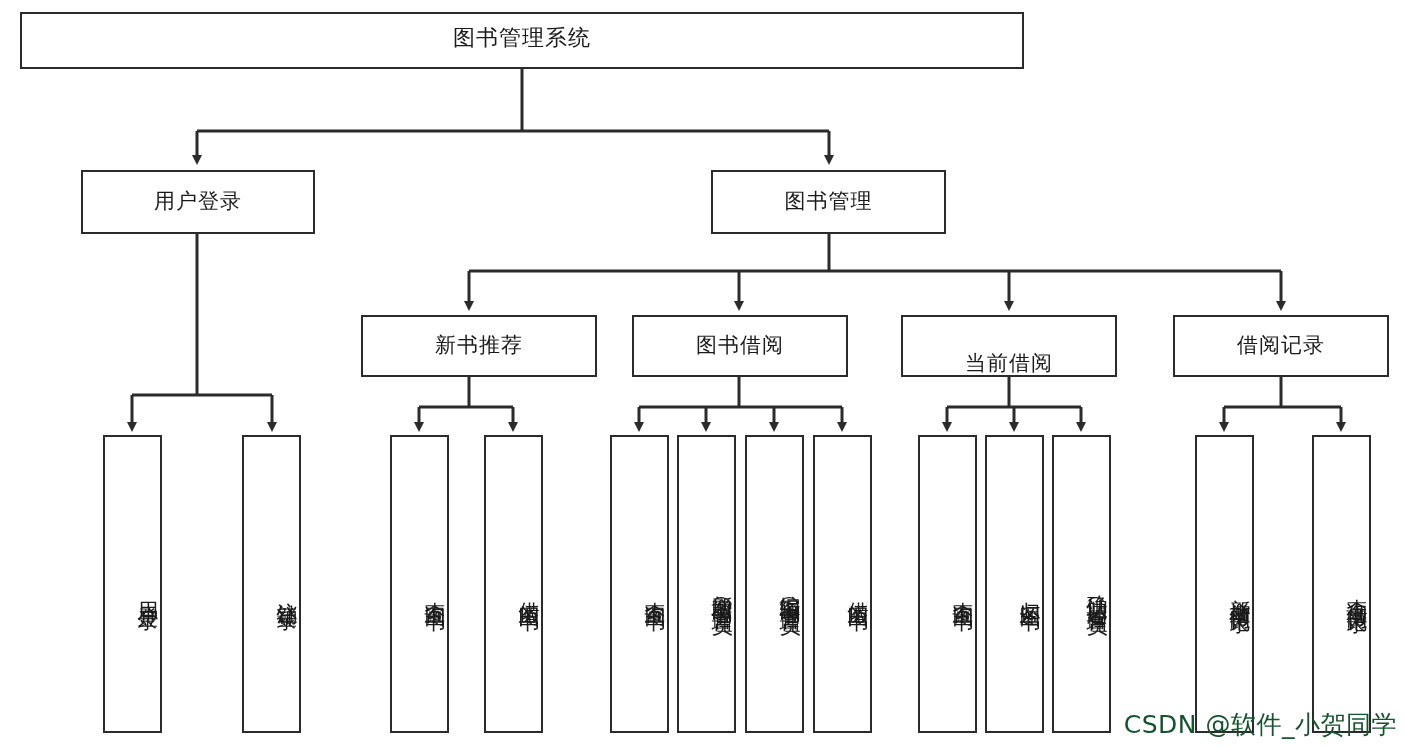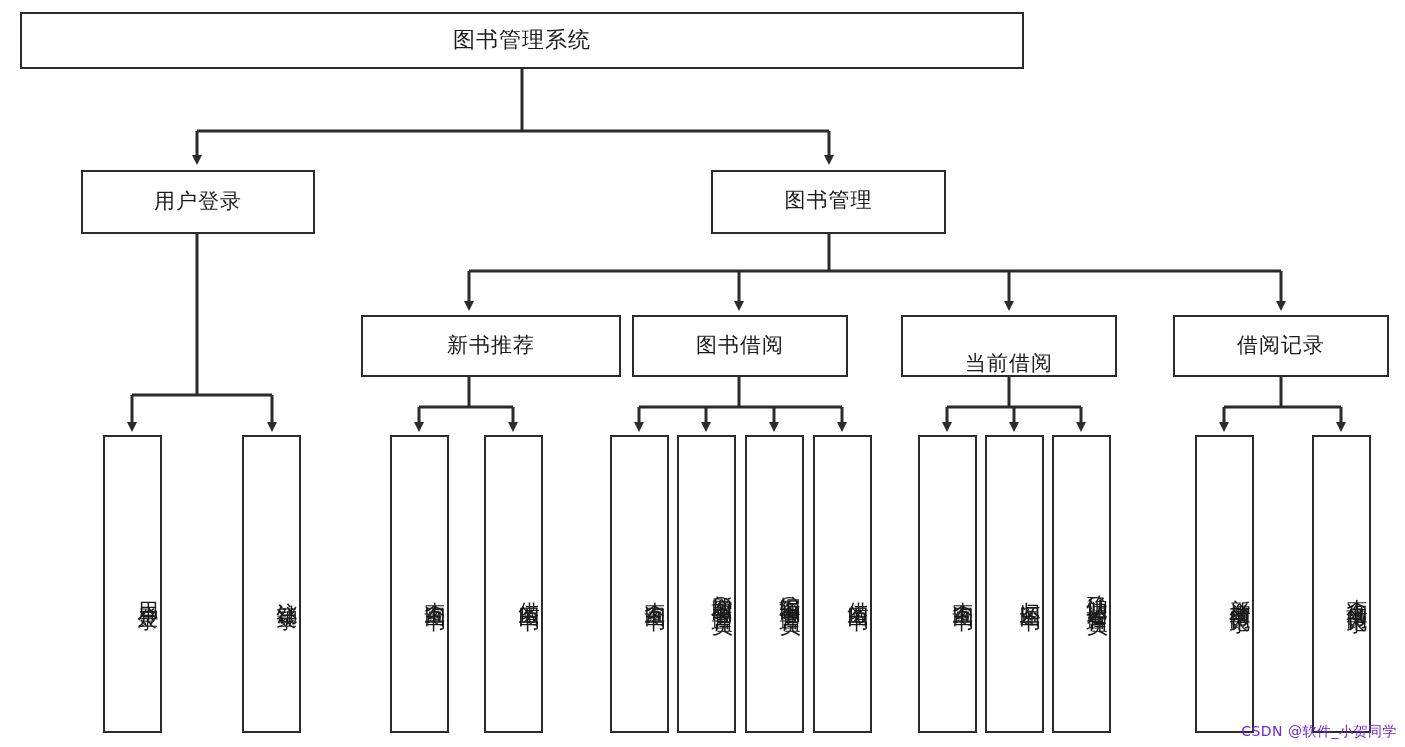--- a/index.html
+++ b/index.html
@@ -58,22 +58,22 @@
   }
   .node-v .vtxt {
     writing-mode: vertical-rl;
     text-orientation: upright;
     display: block;
   }
   .watermark {
     position: absolute;
     right: 8px;
     bottom: 6px;
-    font-size: 14px;
-    color: #6d28d9;
+    font-size: 25px;
+    color: #14532d;
     letter-spacing: 0.5px;
     white-space: nowrap;
     z-index: 5;
   }
 </style>
 </head>
 <body>
 
 <div id="canvas">
 
@@ -120,32 +120,32 @@
       <path d="M1014,407 L1014,423" marker-end="url(#arrow)"></path>
       <path d="M1081,407 L1081,423" marker-end="url(#arrow)"></path>
 
       <path d="M1281,377 L1281,407"></path>
       <path d="M1224,407 L1341,407"></path>
       <path d="M1224,407 L1224,423" marker-end="url(#arrow)"></path>
       <path d="M1341,407 L1341,423" marker-end="url(#arrow)"></path>
     </g>
   </svg>
 
-  <div class="node node-h node-root" style="left:20px; top:12px; width:1004px; height:57px;">
+  <div class="node node-h node-root" style="left:20px; top:12px; width:1004px; height:57px;font-family:Liberation Mono, monospace;">
     <span>图书管理系统</span>
   </div>
 
   <div class="node node-h" style="left:81px; top:170px; width:234px; height:64px;">
     <span>用户登录</span>
   </div>
-  <div class="node node-h" style="left:711px; top:170px; width:235px; height:64px;font-family:Liberation Mono, monospace;">
+  <div class="node node-h" style="left:711px; top:170px; width:235px; height:64px;">
     <span>图书管理</span>
   </div>
 
-  <div class="node node-h" style="left:361px; top:315px; width:260px; height:62px;">
+  <div class="node node-h" style="left:361px; top:315px; width:236px; height:62px;">
     <span>新书推荐</span>
   </div>
   <div class="node node-h" style="left:632px; top:315px; width:216px; height:62px;text-align:right;">
     <span>图书借阅</span>
   </div>
   <div class="node node-h" style="left:901px; top:315px; width:216px; height:62px;align-items:flex-end;">
     <span>当前借阅</span>
   </div>
   <div class="node node-h" style="left:1173px; top:315px; width:216px; height:62px;font-family:Liberation Serif, serif;">
     <span>借阅记录</span>

